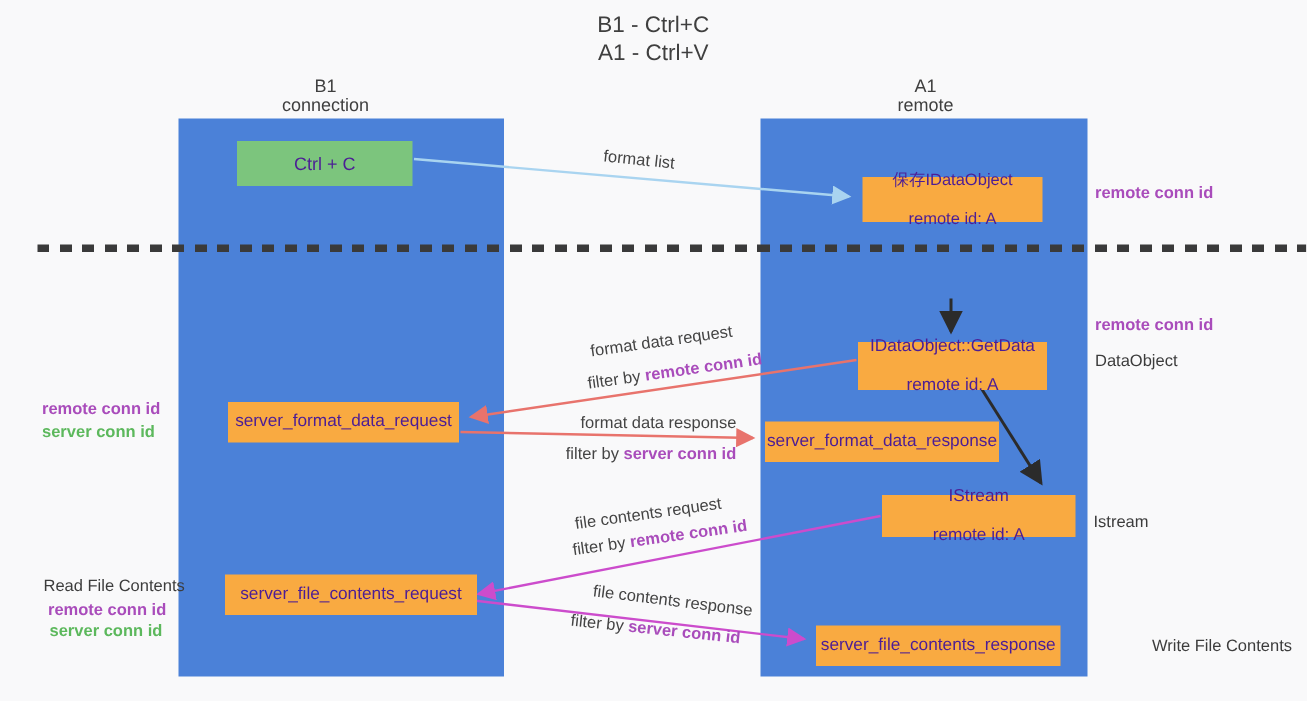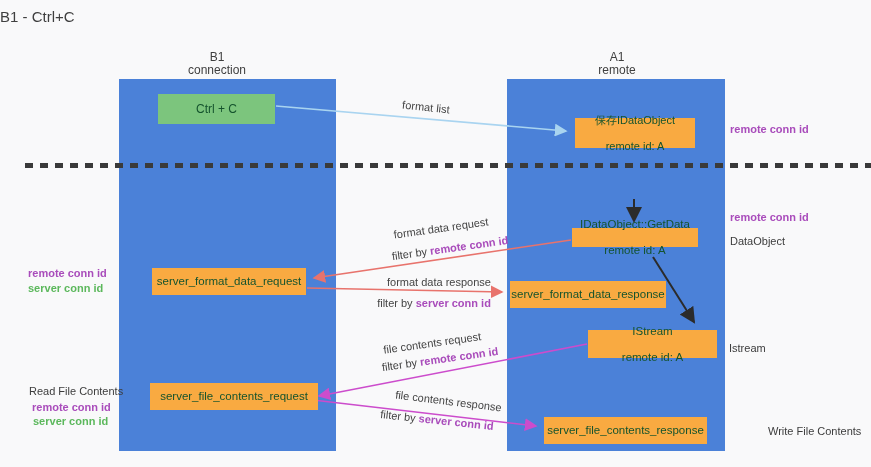--- a/index.html
+++ b/index.html
@@ -4,29 +4,29 @@
 <style>
   * { margin:0; padding:0; box-sizing:border-box; }
   html,body { background:#f9f9fa; }
   #canvas {
     position:relative; width:871px; height:467px;
     background:#f9f9fa; overflow:hidden;
     font-family:"Liberation Sans", sans-serif;
     color:#3c3c3c;
   }
   .abs { position:absolute; }
-  .title { left:0; right:0; top:7px; text-align:left; font-size:15px; line-height:19px; color:#3f3f3f; }
+  .title { left:0; right:0; top:7px; text-align:center; font-size:15px; line-height:19px; color:#3f3f3f; }
   .lane-header { text-align:center; font-size:12px; line-height:13px; color:#3f3f3f; width:120px; }
   .lane { background:#4b81d8; }
   .dashline {
     left:25px; top:163px; width:846px; height:5px;
     background:repeating-linear-gradient(to right, #3a3a3a 0 8px, transparent 8px 15px);
   }
   .node {
-    color:#14532d; text-align:center; display:flex; flex-direction:column;
+    color:#4c1d95; text-align:center; display:flex; flex-direction:column;
     justify-content:center; font-size:11.5px; line-height:13px;
   }
   .node.green { background:#7cc57d; }
   .node.orange { background:#f9aa41;gap:13px; }
   .lbl { font-size:11px; line-height:13px; white-space:nowrap; }
   .purple { color:#a94cbb; font-weight:bold; }
   .greentxt { color:#5cb85c; font-weight:bold; }
   .dark { color:#3c3c3c; }
   .flow { font-size:11px; color:#444; text-align:center; white-space:nowrap; }
   .rot-neg { transform:rotate(-8deg); }
@@ -34,20 +34,21 @@
   .rot-pos6 { transform:rotate(6deg); }
   svg.overlay { position:absolute; left:0; top:0; pointer-events:none; }
 </style>
 </head>
 <body>
 
 <div id="canvas">
 
   <div class="abs title">
     <div>B1 - Ctrl+C</div>
+    <div>A1 - Ctrl+V</div>
   </div>
 
   <div class="abs lane-header" style="left:157px; top:51px;">
     <div>B1</div>
     <div>connection</div>
   </div>
   <div class="abs lane-header" style="left:557px; top:51px;">
     <div>A1</div>
     <div>remote</div>
   </div>
@@ -84,21 +85,21 @@
   <div class="abs node green" style="left:158px; top:94px; width:117px; height:30px; font-size:12px;">
     <div>Ctrl + C</div>
   </div>
 
   <div class="abs node orange" style="left:575px; top:118px; width:120px; height:30px; font-size:11px;">
     <div>保存IDataObject</div>
     <div>remote id: A</div>
   </div>
 
 
-  <div class="abs node orange" style="left:572px; top:228px; width:126px; height:19px;">
+  <div class="abs node orange" style="left:572px; top:228px; width:126px; height:32px;">
     <div>IDataObject::GetData</div>
     <div>remote id: A</div>
   </div>
 
   <div class="abs node orange" style="left:510px; top:281px; width:156px; height:27px;">
     <div>server_format_data_response</div>
   </div>
 
   <div class="abs node orange" style="left:152px; top:268px; width:154px; height:27px;">
     <div>server_format_data_request</div>

